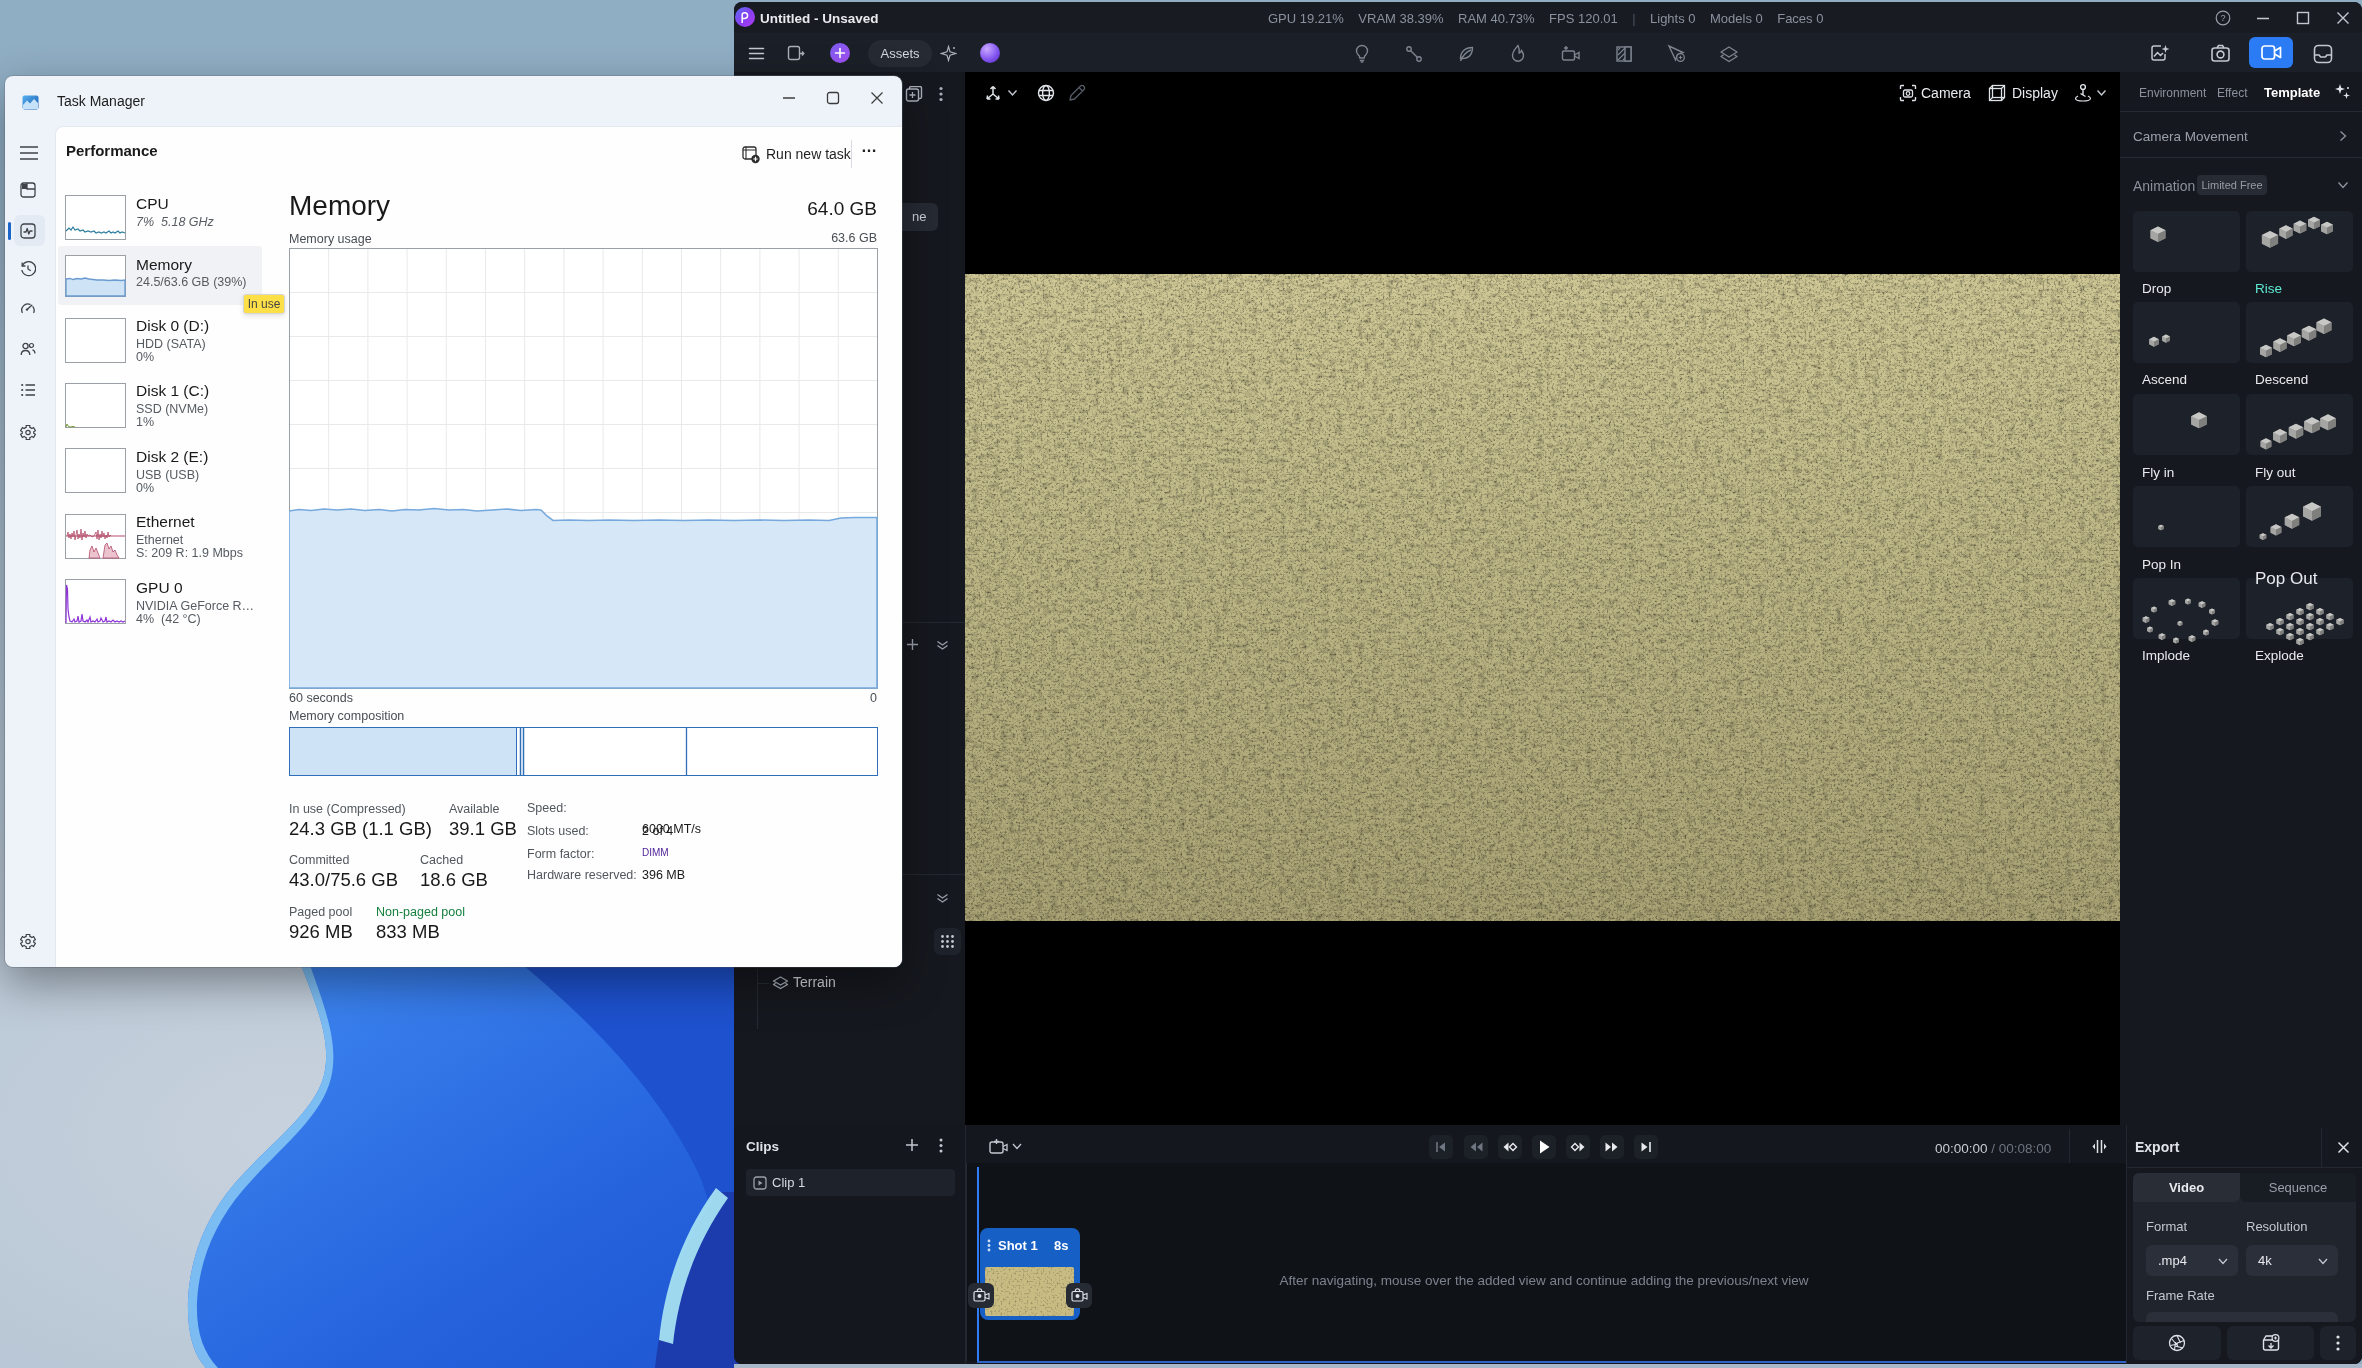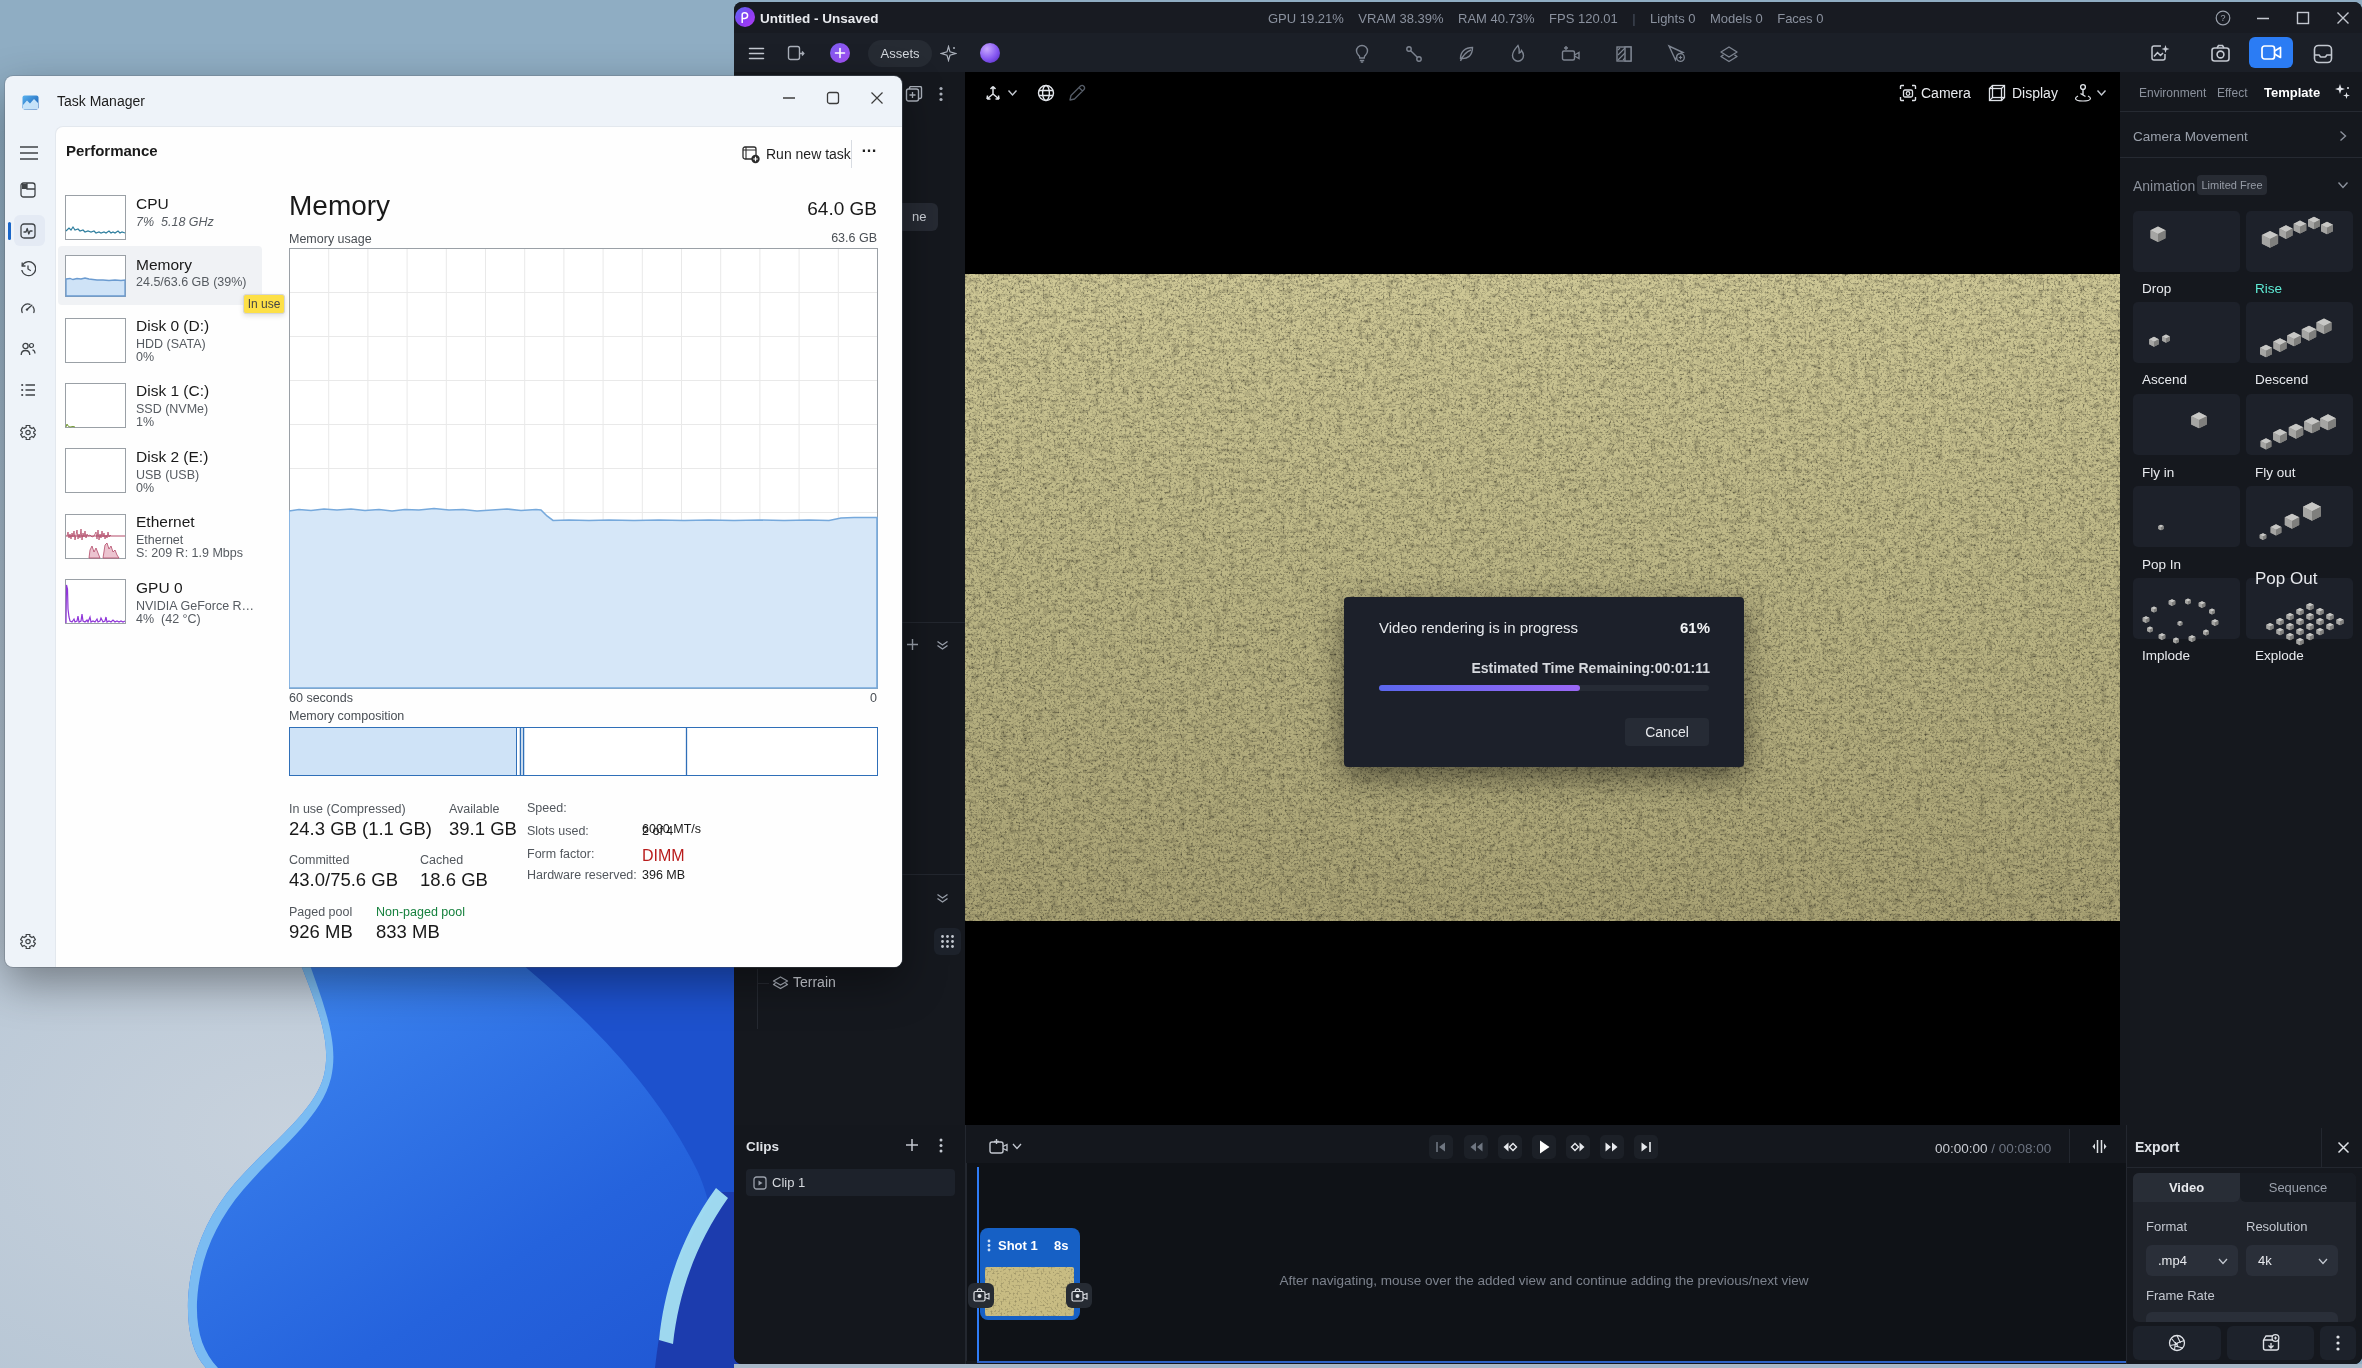--- a/index.html
+++ b/index.html
@@ -255,28 +255,20 @@
             <feComposite operator="in" in="a" in2="SourceGraphic"></feComposite>
           </filter>
         </defs>
         <rect width="1155" height="647" fill="url(#terrg)"></rect>
         <rect width="1155" height="647" fill="#85914e" filter="url(#terrnoise2)" opacity="0.45"></rect>
         <rect width="1155" height="647" fill="#56512f" filter="url(#terrnoise)" opacity="0.7"></rect>
         <rect width="1155" height="647" fill="#e6e2ac" filter="url(#terrnoiselight)" opacity="0.8"></rect>
       </svg>
     </div>
 
-    <div class="abs" style="left:379px;top:525px;width:400px;height:170px;background:#1c202a;border-radius:4px;box-shadow:0 10px 30px rgba(0,0,0,0.5);">
-      <div class="abs" style="left:35px;top:22px;font-size:15px;color:#e6e8ec;">Video rendering is in progress</div>
-      <div class="abs" style="left:0;top:22px;width:366px;text-align:right;font-size:15px;font-weight:700;color:#f2f3f5;">61%</div>
-      <div class="abs" style="left:0;top:63px;width:366px;text-align:right;font-size:14px;font-weight:600;color:#d6d9de;">Estimated Time Remaining:00:01:11</div>
-      <div class="abs" style="left:35px;top:88px;width:330px;height:6px;border-radius:3px;background:#262b35;"></div>
-      <div class="abs" style="left:35px;top:88px;width:201px;height:6px;border-radius:3px;background:linear-gradient(90deg,#5b67ee,#9a68f5);"></div>
-      <div class="abs" style="left:281px;top:121px;width:84px;height:28px;border-radius:4px;background:#262b35;color:#e6e8ec;font-size:14px;text-align:center;line-height:28px;">Cancel</div>
-    </div>
   </div>
 
   <div class="abs" id="rightpanel" style="left:1386px;top:70px;width:242px;height:1053px;background:#15181e;">
     <div class="abs" style="left:19px;top:14px;font-size:12px;color:#8b919c;">Environment</div>
     <div class="abs" style="left:97px;top:14px;font-size:12px;color:#8b919c;">Effect</div>
     <div class="abs" style="left:144px;top:13px;font-size:13px;font-weight:700;color:#ffffff;">Template</div>
     <svg class="abs" style="left:213px;top:10px;" width="19" height="19" viewBox="0 0 19 19">
         <path d="M7 2 L8.2 5.8 L12 7 L8.2 8.2 L7 12 L5.8 8.2 L2 7 L5.8 5.8 Z M13.5 10 L14.3 12.7 L17 13.5 L14.3 14.3 L13.5 17 L12.7 14.3 L10 13.5 L12.7 12.7 Z" fill="#e2e5ea"></path>
         <circle cx="15" cy="6" r="1" fill="#e2e5ea"></circle>
       </svg>
@@ -753,16 +745,16 @@
   <div class="abs" style="left:415px;top:793px;font-size:18.5px;color:#191919;">18.6 GB</div>
   <div class="abs" style="left:284px;top:829px;font-size:12.5px;color:#52575d;">Paged pool</div>
   <div class="abs" style="left:371px;top:829px;font-size:12.5px;color:#15803d;">Non-paged pool</div>
   <div class="abs" style="left:284px;top:845px;font-size:18.5px;color:#191919;">926 MB</div>
   <div class="abs" style="left:371px;top:845px;font-size:18.5px;color:#191919;">833 MB</div>
   <div class="abs" style="left:522px;top:725px;font-size:12.5px;color:#52575d;">Speed:</div>
   <div class="abs" style="left:637px;top:725px;font-size:12.5px;color:#191919;margin-top:21px;">6000 MT/s</div>
   <div class="abs" style="left:522px;top:748px;font-size:12.5px;color:#52575d;">Slots used:</div>
   <div class="abs" style="left:637px;top:748px;font-size:12.5px;color:#191919;">2 of 4</div>
   <div class="abs" style="left:522px;top:771px;font-size:12.5px;color:#52575d;">Form factor:</div>
-  <div class="abs" style="left:637px;top:771px;font-size:16px;color:#b91c1c;">DIMM</div>
+  <div class="abs" style="left:637px;top:771px;font-size:10px;color:#4c1d95;">DIMM</div>
   <div class="abs" style="left:522px;top:792px;font-size:12.5px;color:#52575d;">Hardware reserved:</div>
   <div class="abs" style="left:637px;top:792px;font-size:12.5px;color:#191919;">396 MB</div>
 </div>
 
 </body></html>

